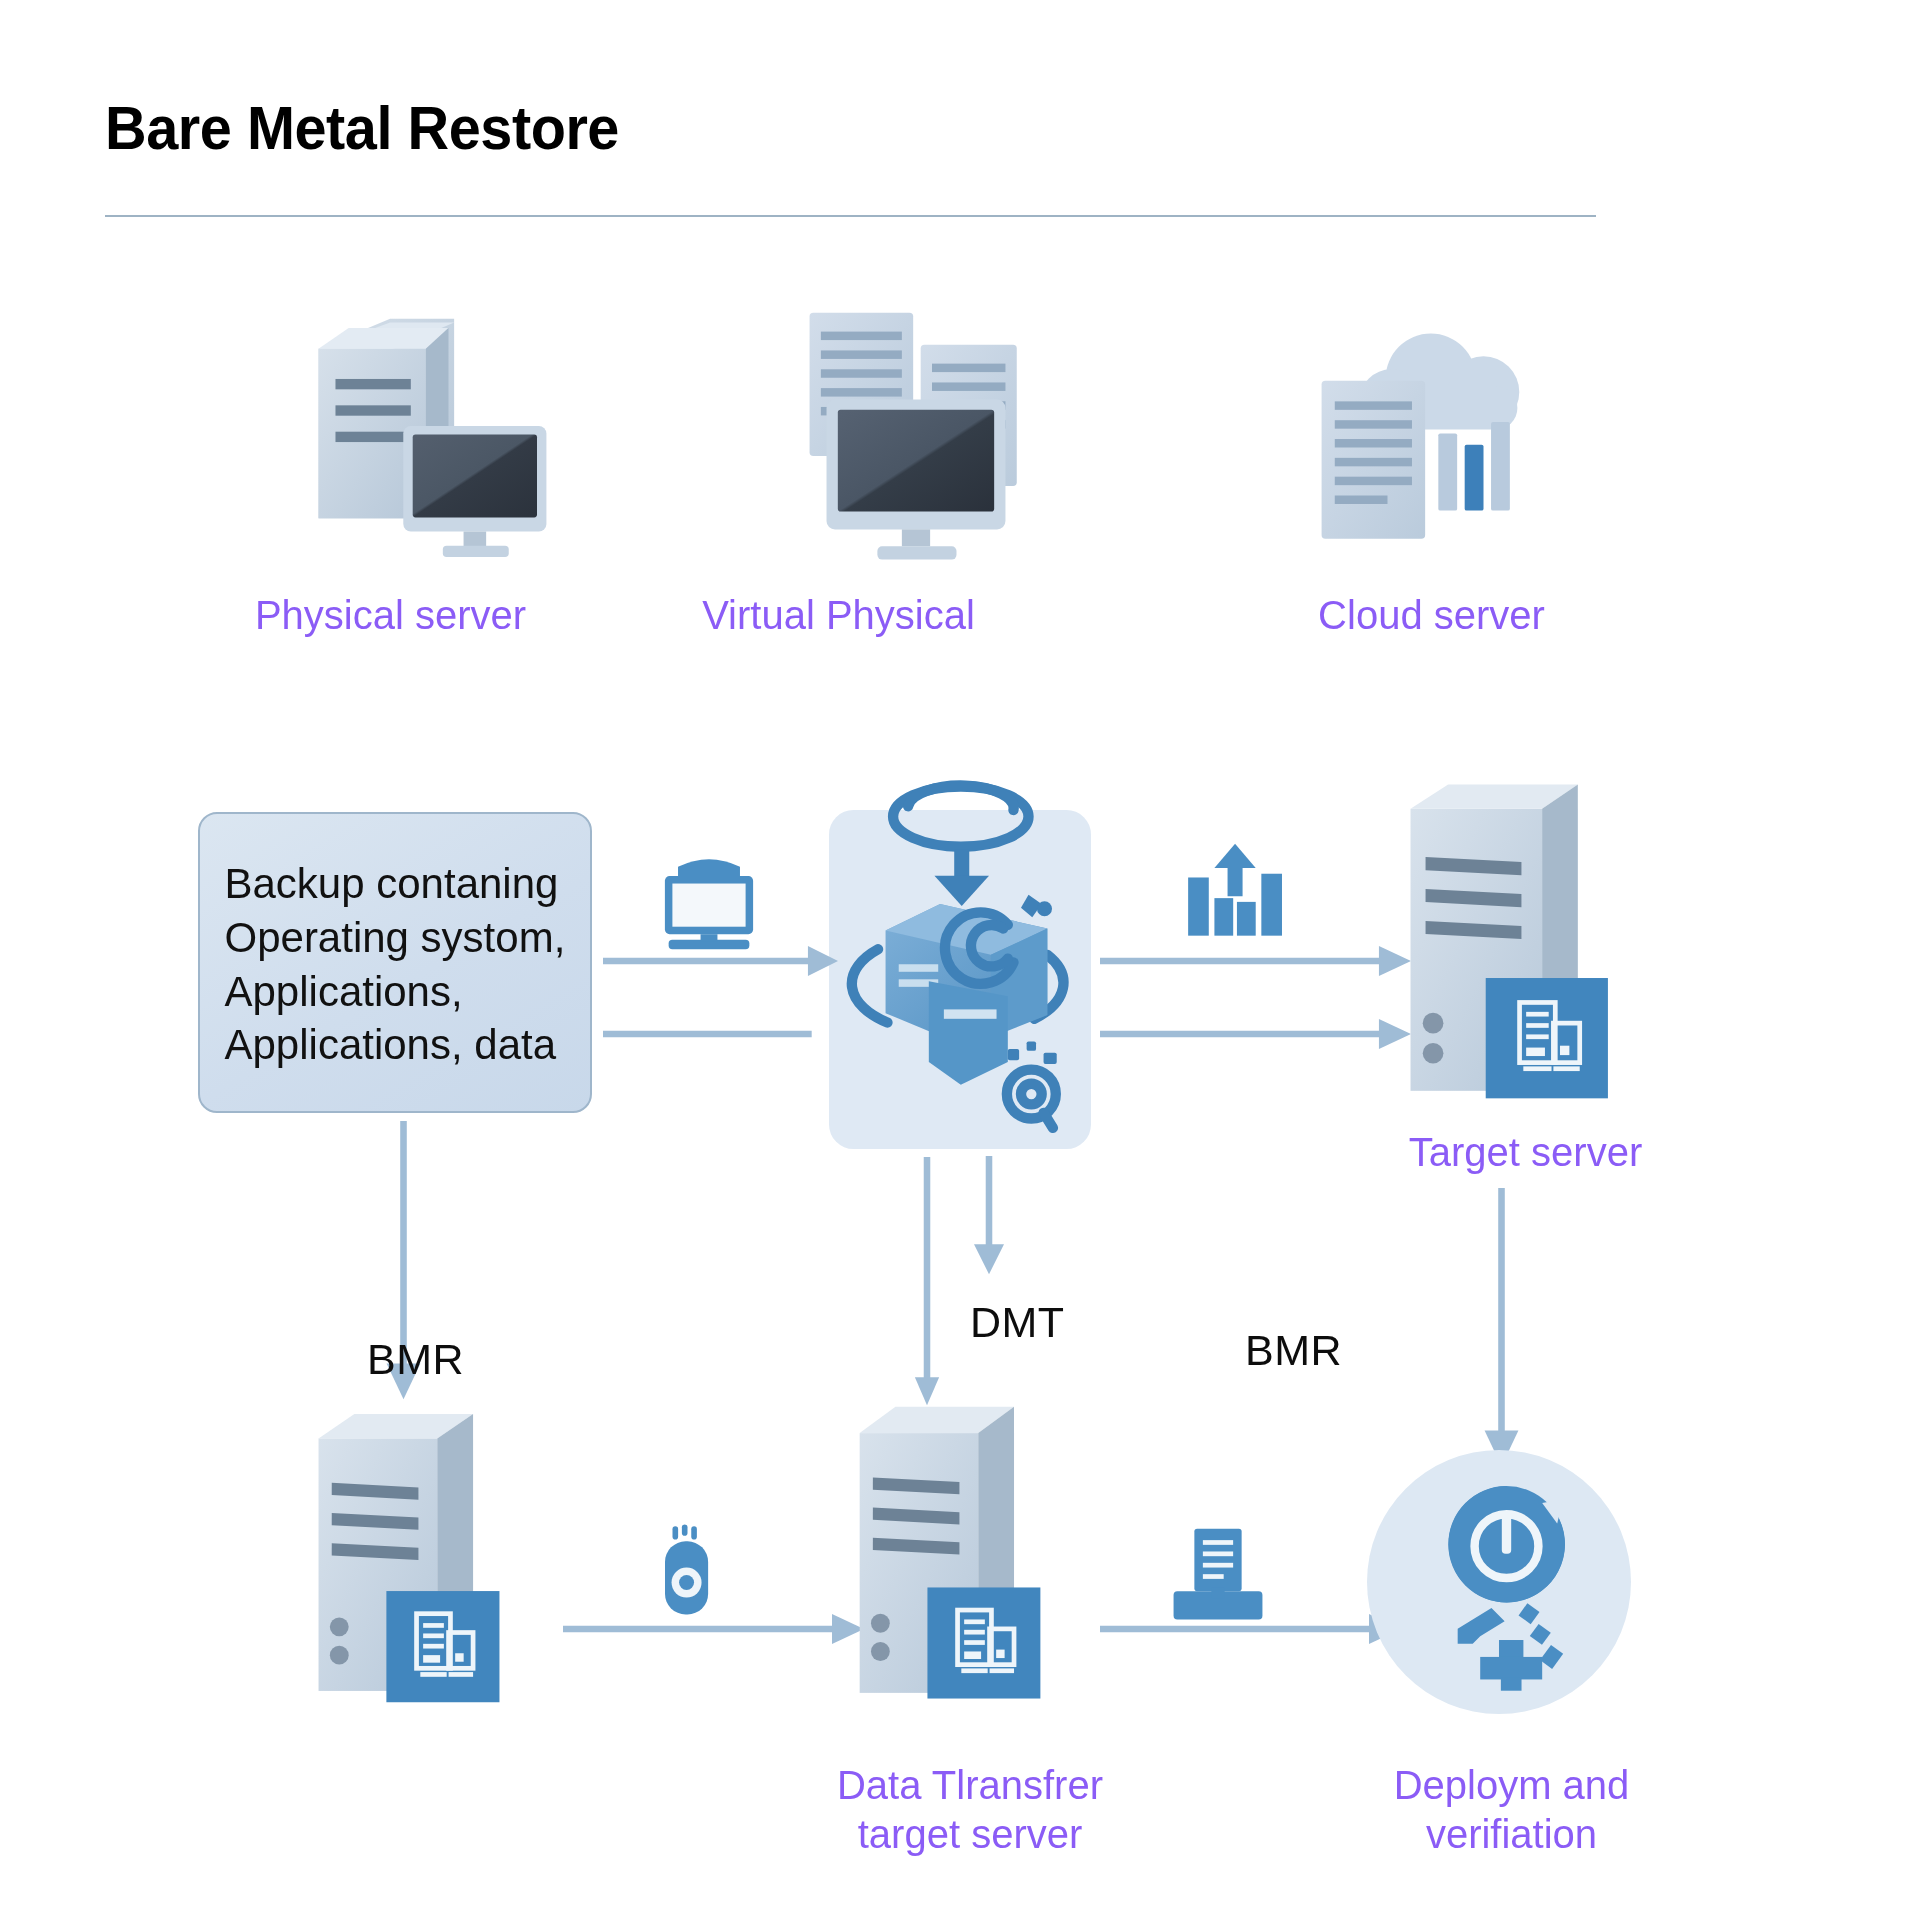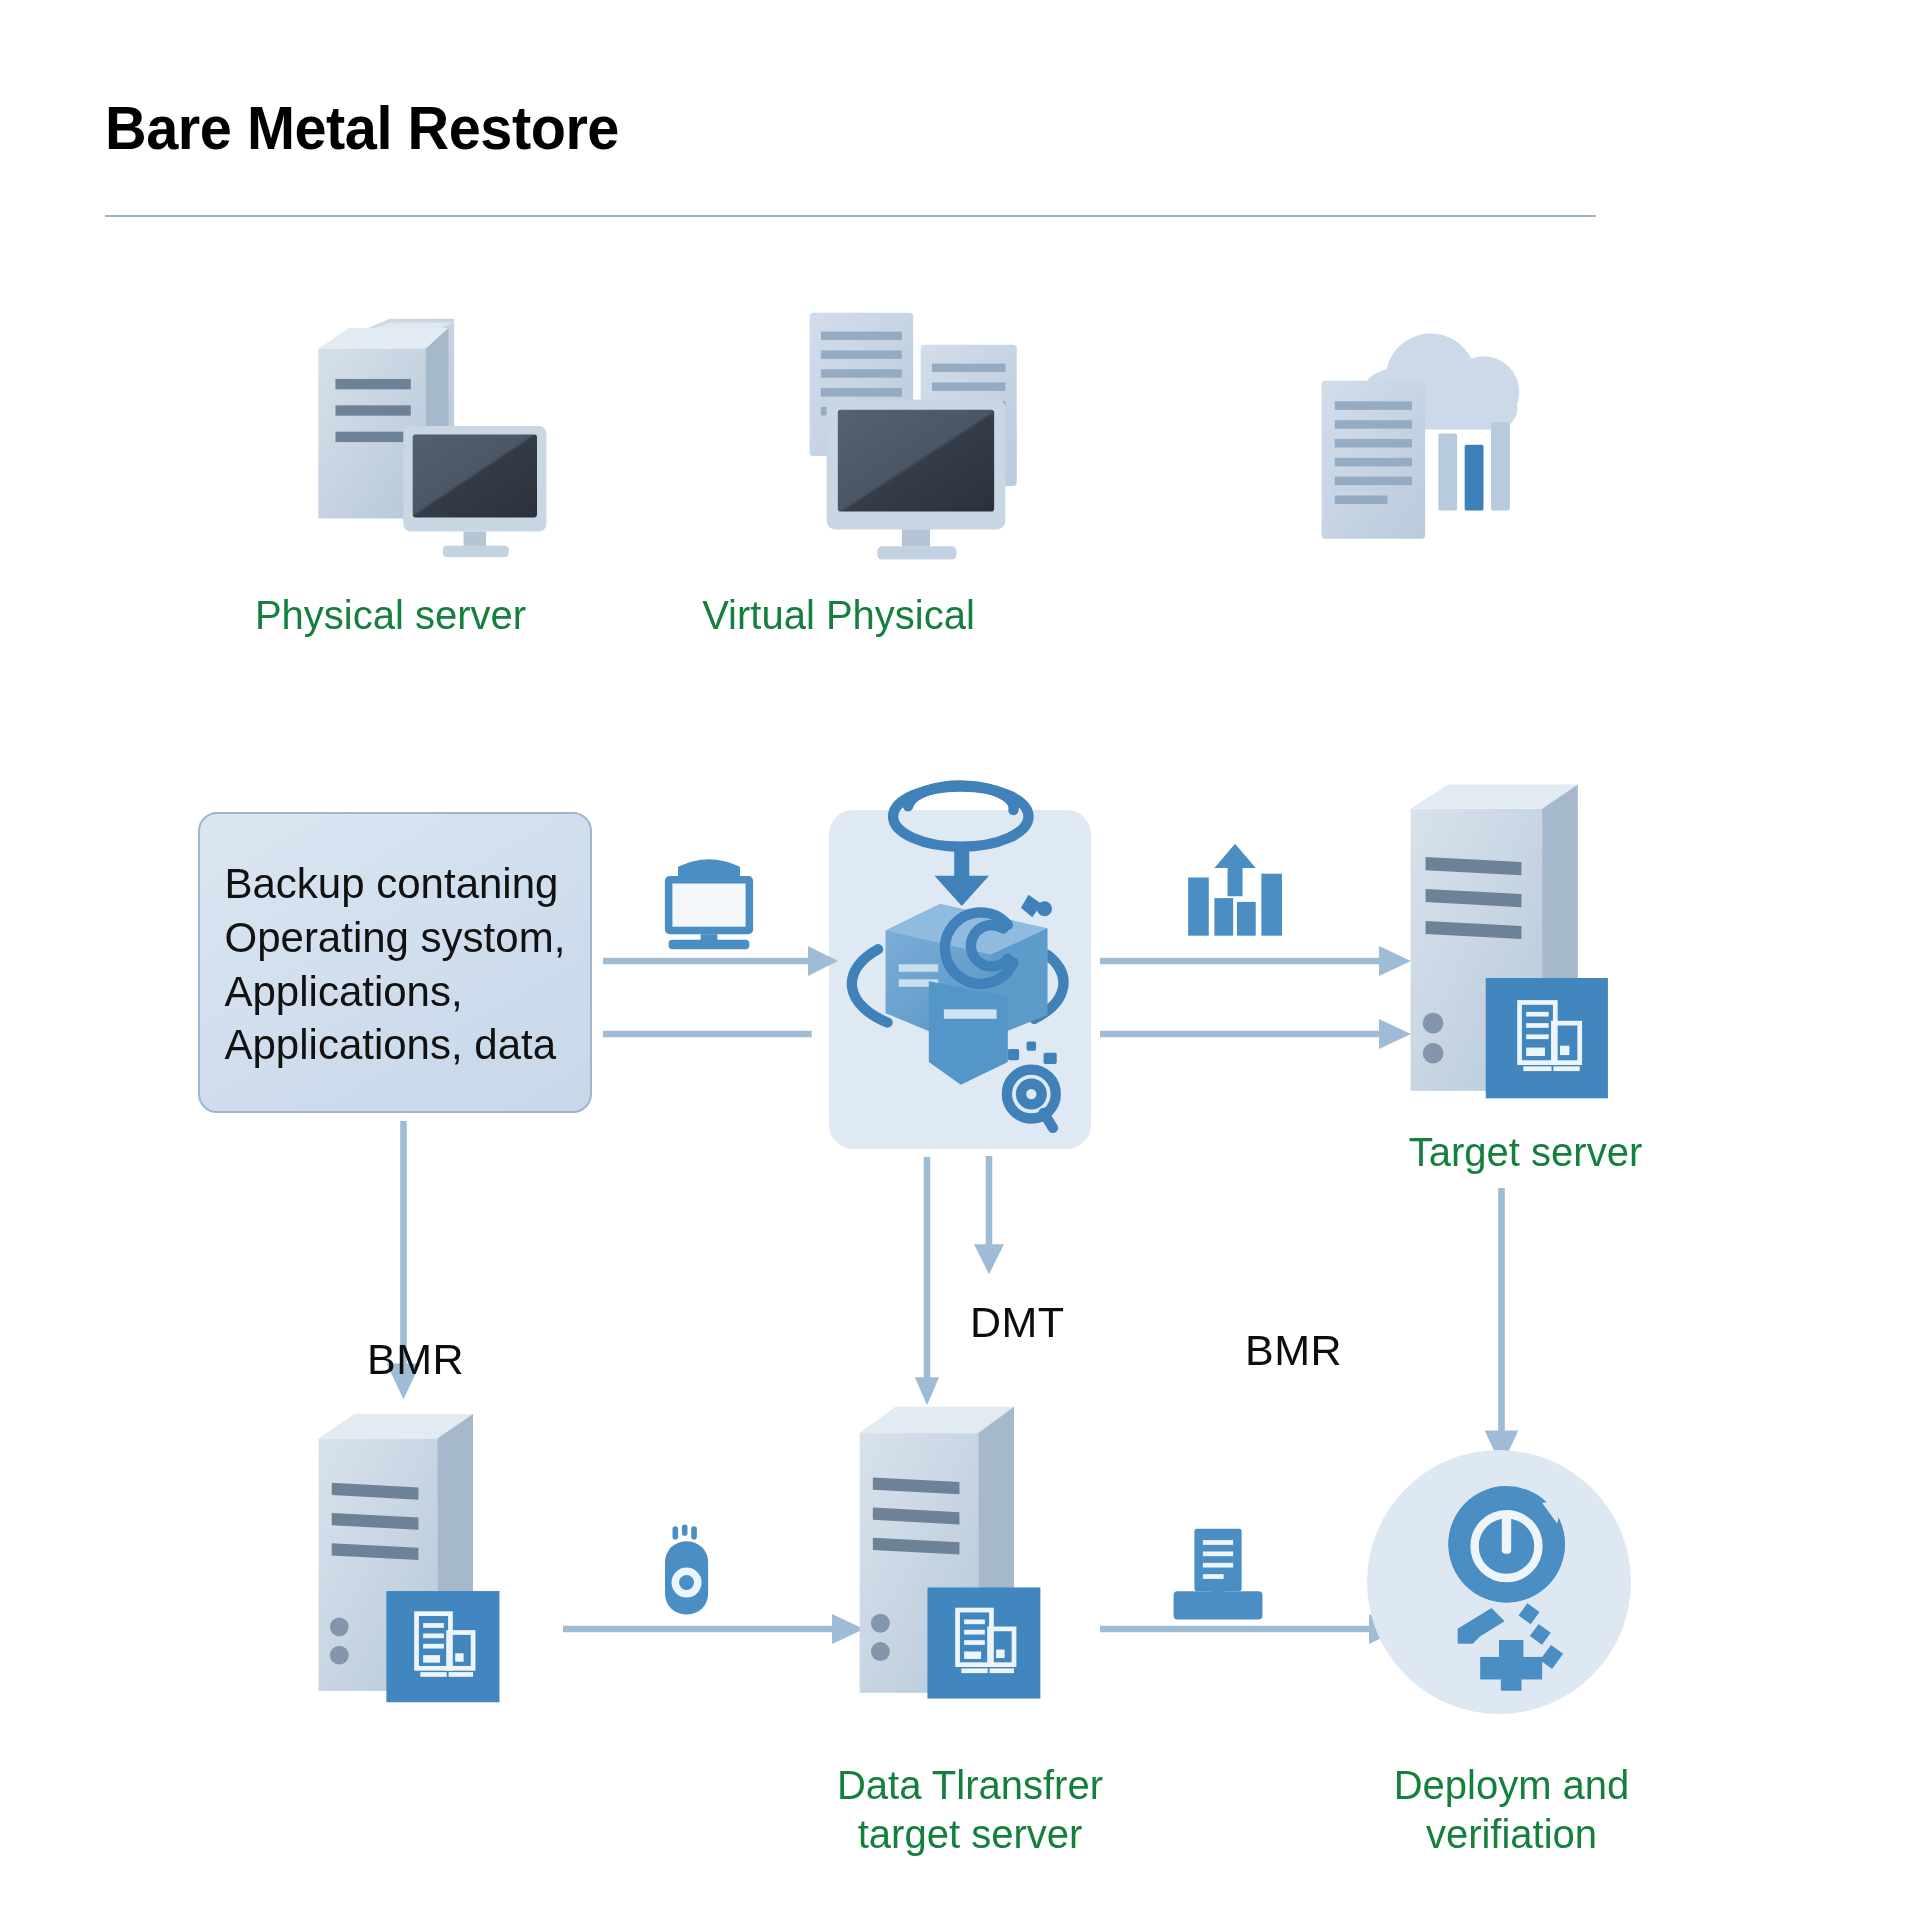--- a/index.html
+++ b/index.html
@@ -19,21 +19,21 @@
     font-family: "Liberation Sans Narrow", "Liberation Sans", sans-serif;
     transform: scaleX(0.93); transform-origin: left center;
   }
   #title-rule {
     position: absolute; left: 105px; top: 215px;
     width: 1491px; height: 1.9px; background: #9eb3c4;
   }
 
   
   .lbl {
-    position: absolute; color: #15803d; font-size: 40px;
+    position: absolute; color: #8b5cf6; font-size: 40px;
     line-height: 1.22; text-align: center; white-space: pre-line;
     font-family: "Liberation Sans", sans-serif;
   }
   .tag {
     position: absolute; font-size: 43px; color:#0d0d0d; font-weight: 400;
     font-family: "Liberation Sans", sans-serif; letter-spacing: 0.5px;
   }
 
   
   .icon-slot { position: absolute; }
@@ -175,20 +175,21 @@
           <rect x="38" y="156" width="82" height="9"></rect>
         <rect x="38" y="176" width="82" height="9"></rect>
           <rect x="38" y="196" width="56" height="9"></rect>
       </g>
 
       <rect x="148" y="130" width="20" height="82" rx="2" fill="#b8cadd"></rect>
       <rect x="176" y="142" width="20" height="70" rx="2" fill="#3d80ba"></rect>
       <rect x="204" y="118" width="20" height="94" rx="2" fill="#b8cadd"></rect>
     </svg>
   </div>
+  <div class="lbl" style="left:1243px; top:591px; width:377px;">Cloud server</div>
 
   <div id="backup-box">
     <div class="txt">Backup contaning
 Operating systom,
 Applications,
 Applications, data</div>
   </div>
 
   <div id="process-card"></div>
   <div class="icon-slot" style="left:829px; top:763px; width:273px; height:395px;">

